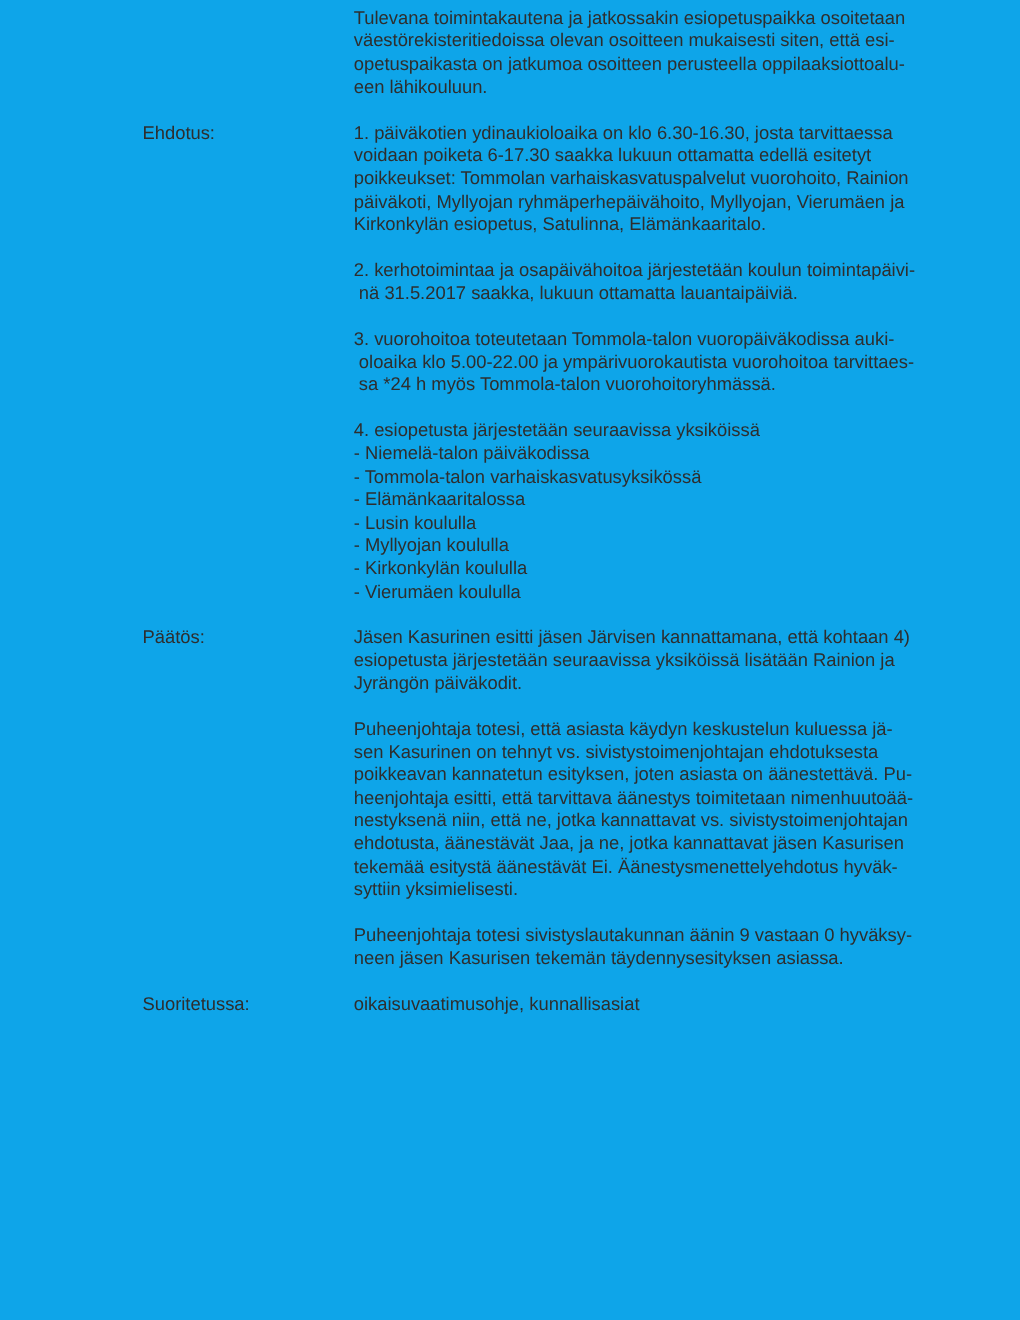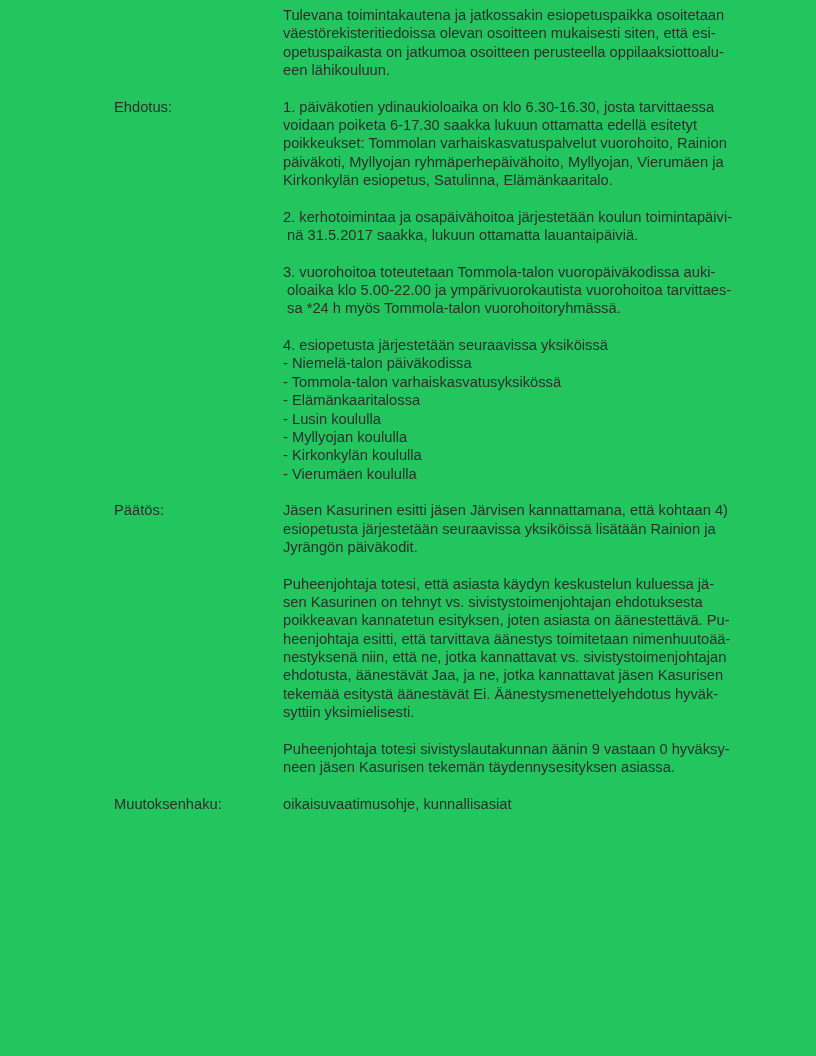--- a/index.html
+++ b/index.html
@@ -5,21 +5,21 @@
 <style>
   html, body {
     margin: 0;
     padding: 0;
     background: #ffffff;
   }
   .page {
     position: relative;
     width: 816px;
     height: 1056px;
-    background: #22c55e;
+    background: #0ea5e9;
     overflow: hidden;
     box-sizing: border-box;
     padding-top: 6px;
     font-family: "Liberation Sans", "DejaVu Sans", sans-serif;
     font-size: 14.7px;
     line-height: 18.34px;
     color: #2e2e2e;
   }
   .section-row {
     display: flex;
@@ -97,19 +97,19 @@
 nestyksenä niin, että ne, jotka kannattavat vs. sivistystoimenjohtajan
 ehdotusta, äänestävät Jaa, ja ne, jotka kannattavat jäsen Kasurisen
 tekemää esitystä äänestävät Ei. Äänestysmenettelyehdotus hyväk-
 syttiin yksimielisesti.</p>
       <p class="para">Puheenjohtaja totesi sivistyslautakunnan äänin 9 vastaan 0 hyväksy-
 neen jäsen Kasurisen tekemän täydennysesityksen asiassa.</p>
     </div>
   </div>
 
   <div class="section-row">
-    <div class="label-col">Muutoksenhaku:</div>
+    <div class="label-col">Suoritetussa:</div>
     <div class="content-col">
       <p class="para">oikaisuvaatimusohje, kunnallisasiat</p>
     </div>
   </div>
 
 </div>
 
 </body></html>

